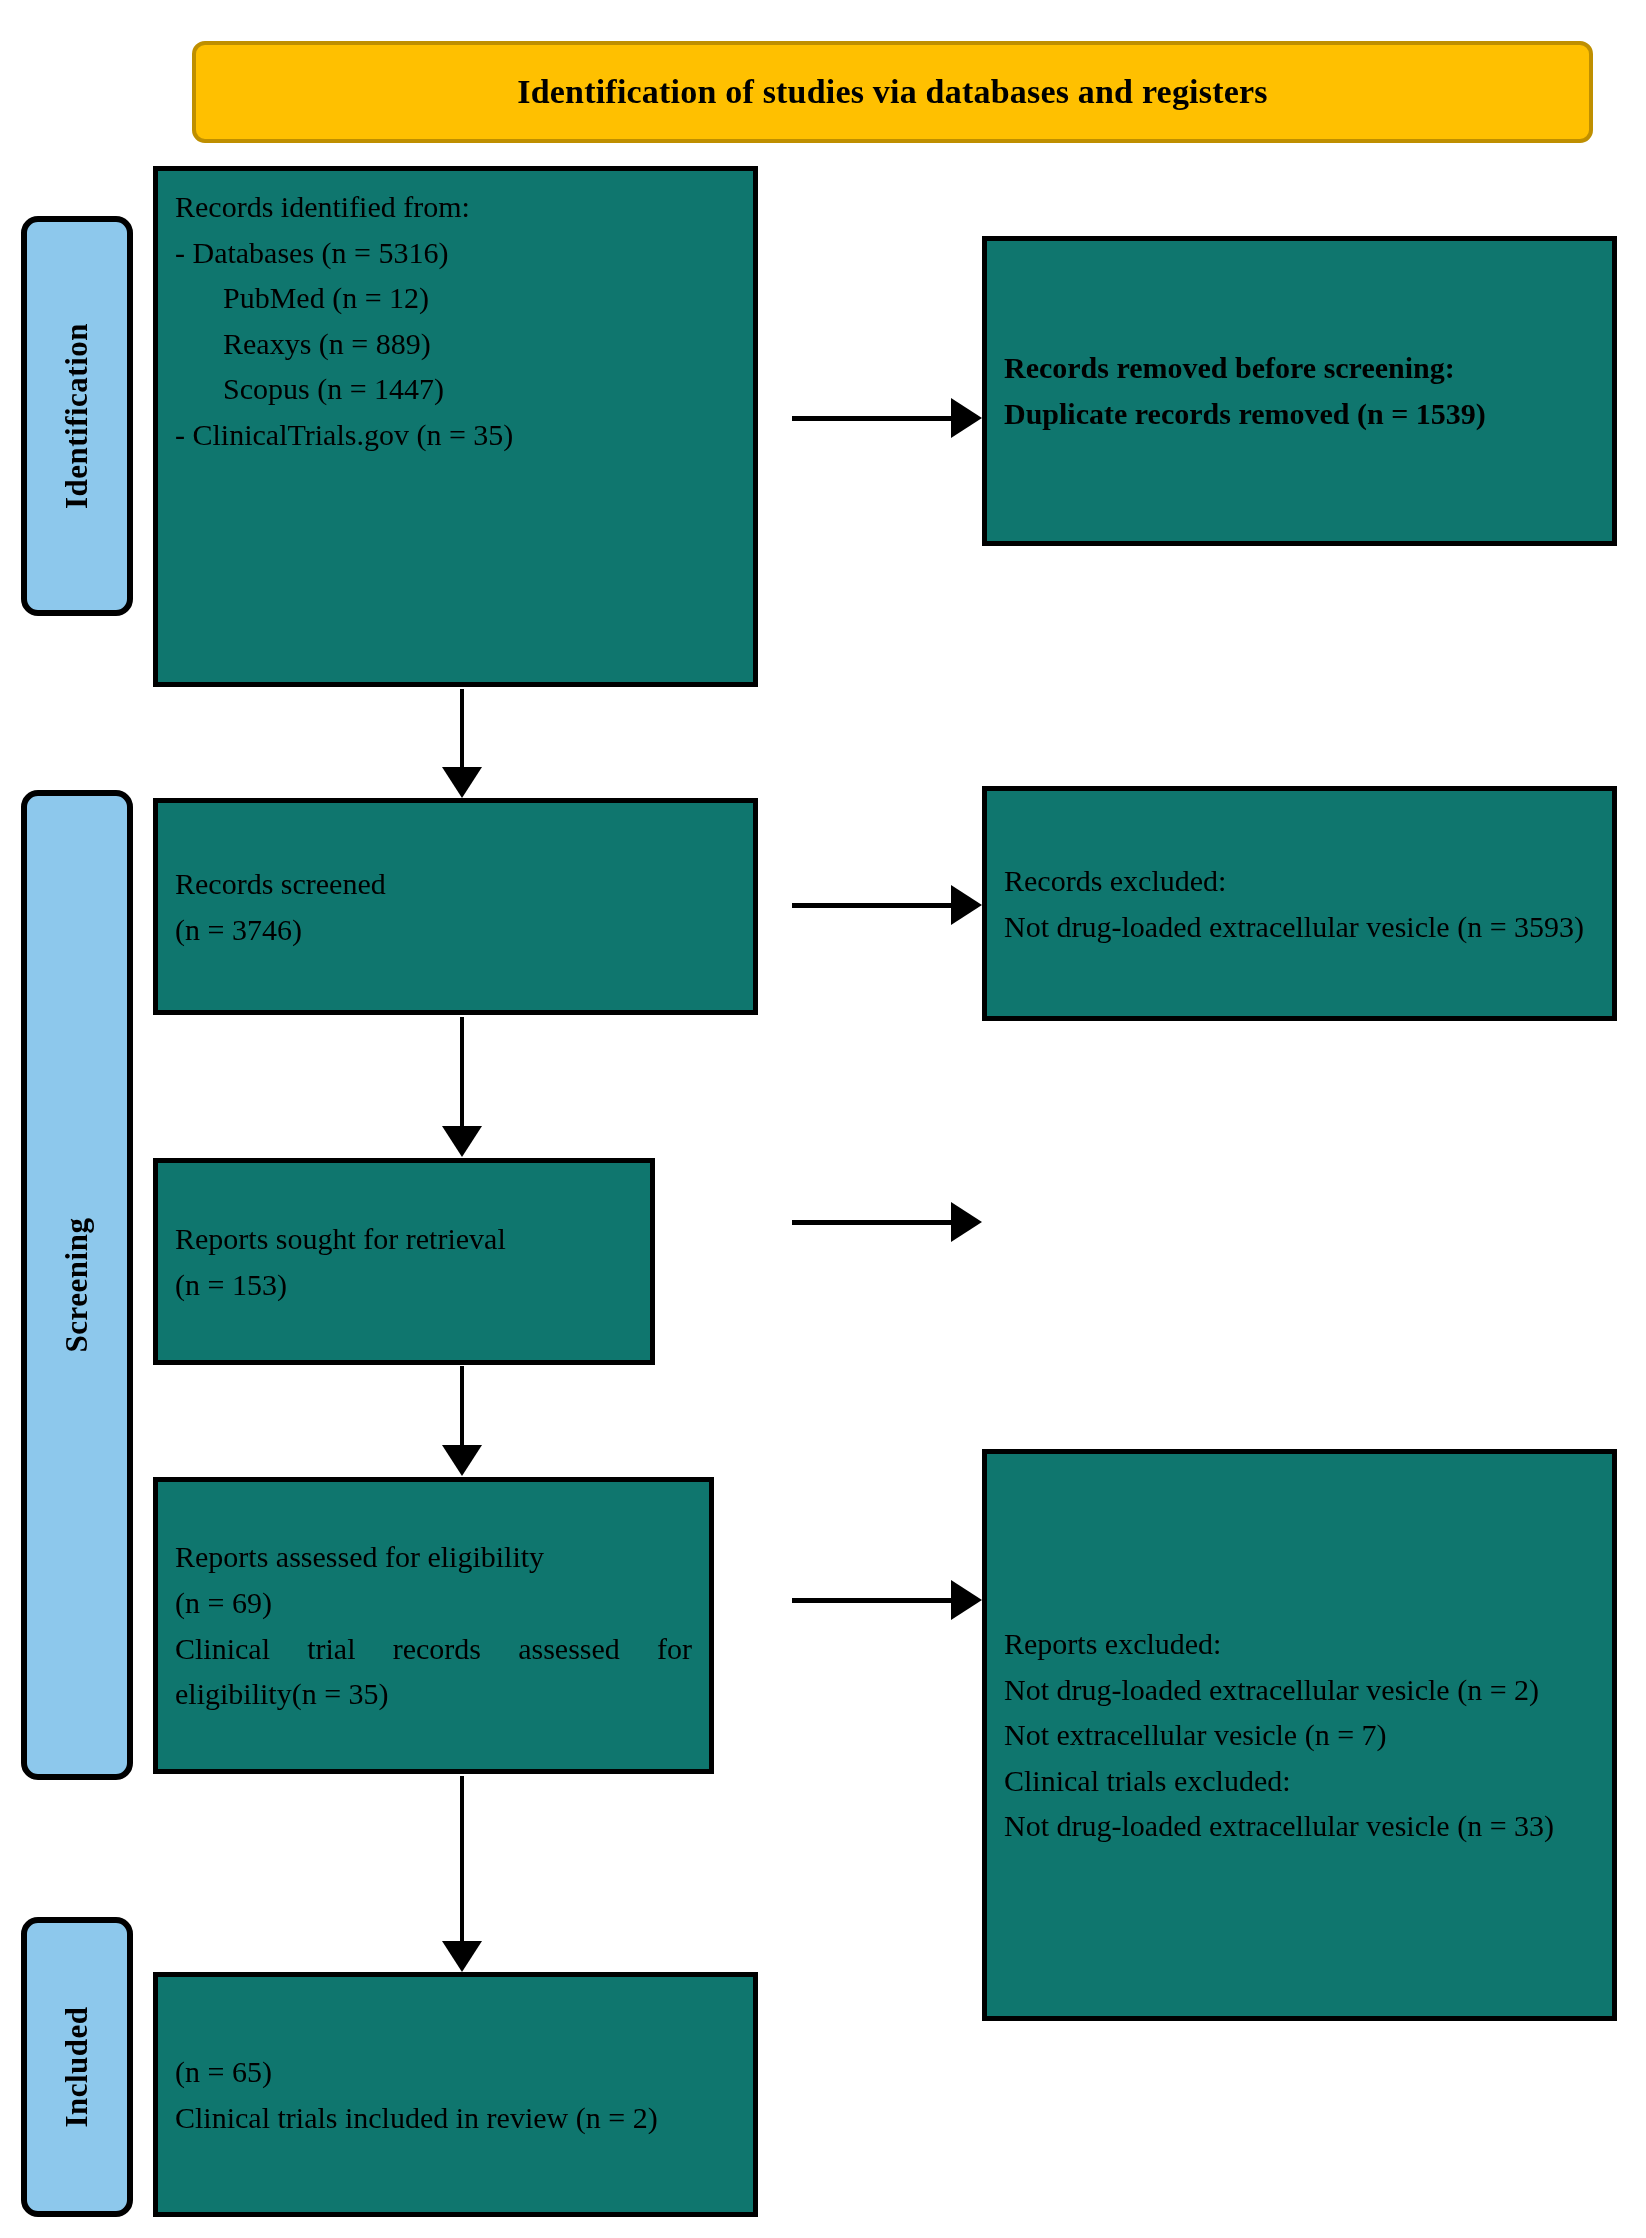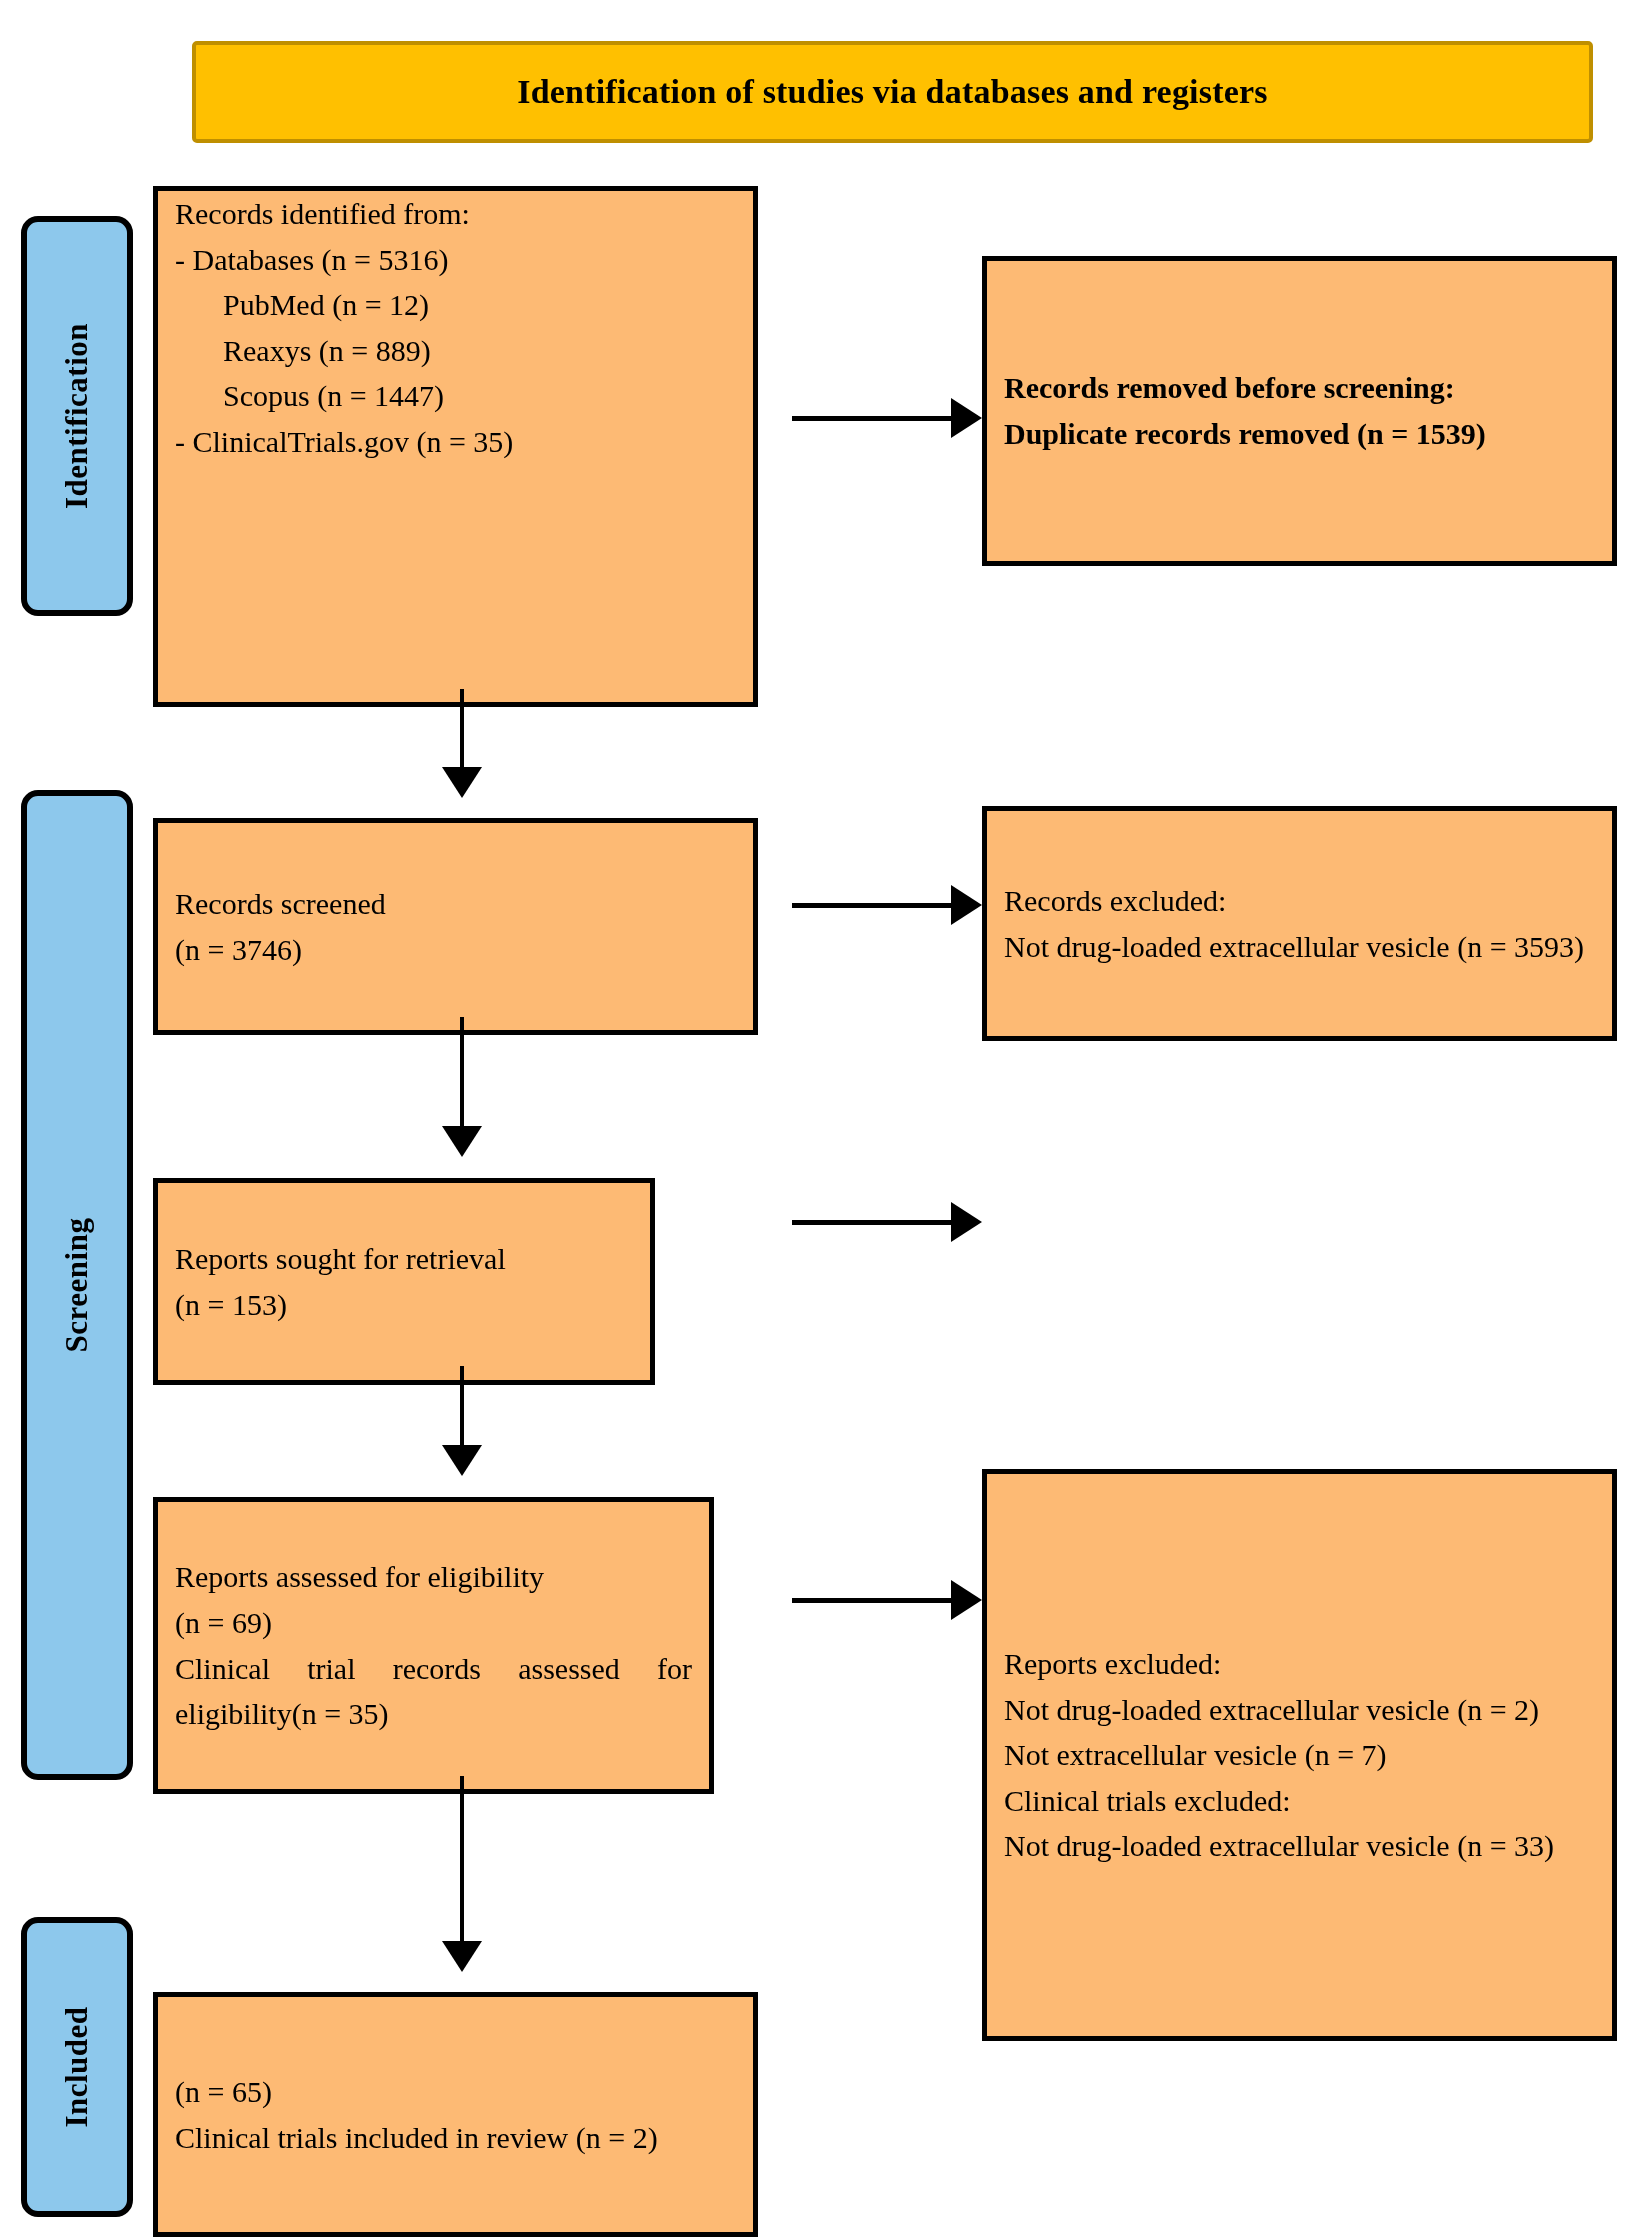--- a/index.html
+++ b/index.html
@@ -20,21 +20,21 @@
 
   
   .title-banner {
     position: absolute;
     left: 192px;
     top: 41px;
     width: 1401px;
     height: 102px;
     background: #FFC000;
     border: 4.5px solid #BF8F00;
-    border-radius: 5px;
+    border-radius: 13px;
     box-sizing: border-box;
     display: flex;
     align-items: center;
     justify-content: center;
   }
   .title-banner .title-text {
     font-size: 34px;
     font-weight: bold;
     color: #000000;
     letter-spacing: 0.2px;
@@ -61,25 +61,24 @@
     color: #000000;
     letter-spacing: 0.5px;
   }
   #stage-identification { left: 21px; top: 216px; width: 112px;  height: 400px; }
   #stage-screening      { left: 21px; top: 790px; width: 112px; height: 990px; }
   #stage-included       { left: 21px; top: 1917px; width: 112px; height: 300px; }
 
   
   .flow-box {
     position: absolute;
-    background: #fdba74;
+    background: #0f766e;
     border: 5.5px solid #000000;
     box-sizing: border-box;
-    padding: 0 17px;
-    margin-top: 20px;
+    padding: 13px 17px;
   }
   .flow-box p {
     margin: 0;
     font-size: 30px;
     line-height: 1.52;
     color: #000000;
   }
   .flow-box p.justified {
     text-align: justify;
     text-align-last: left;

